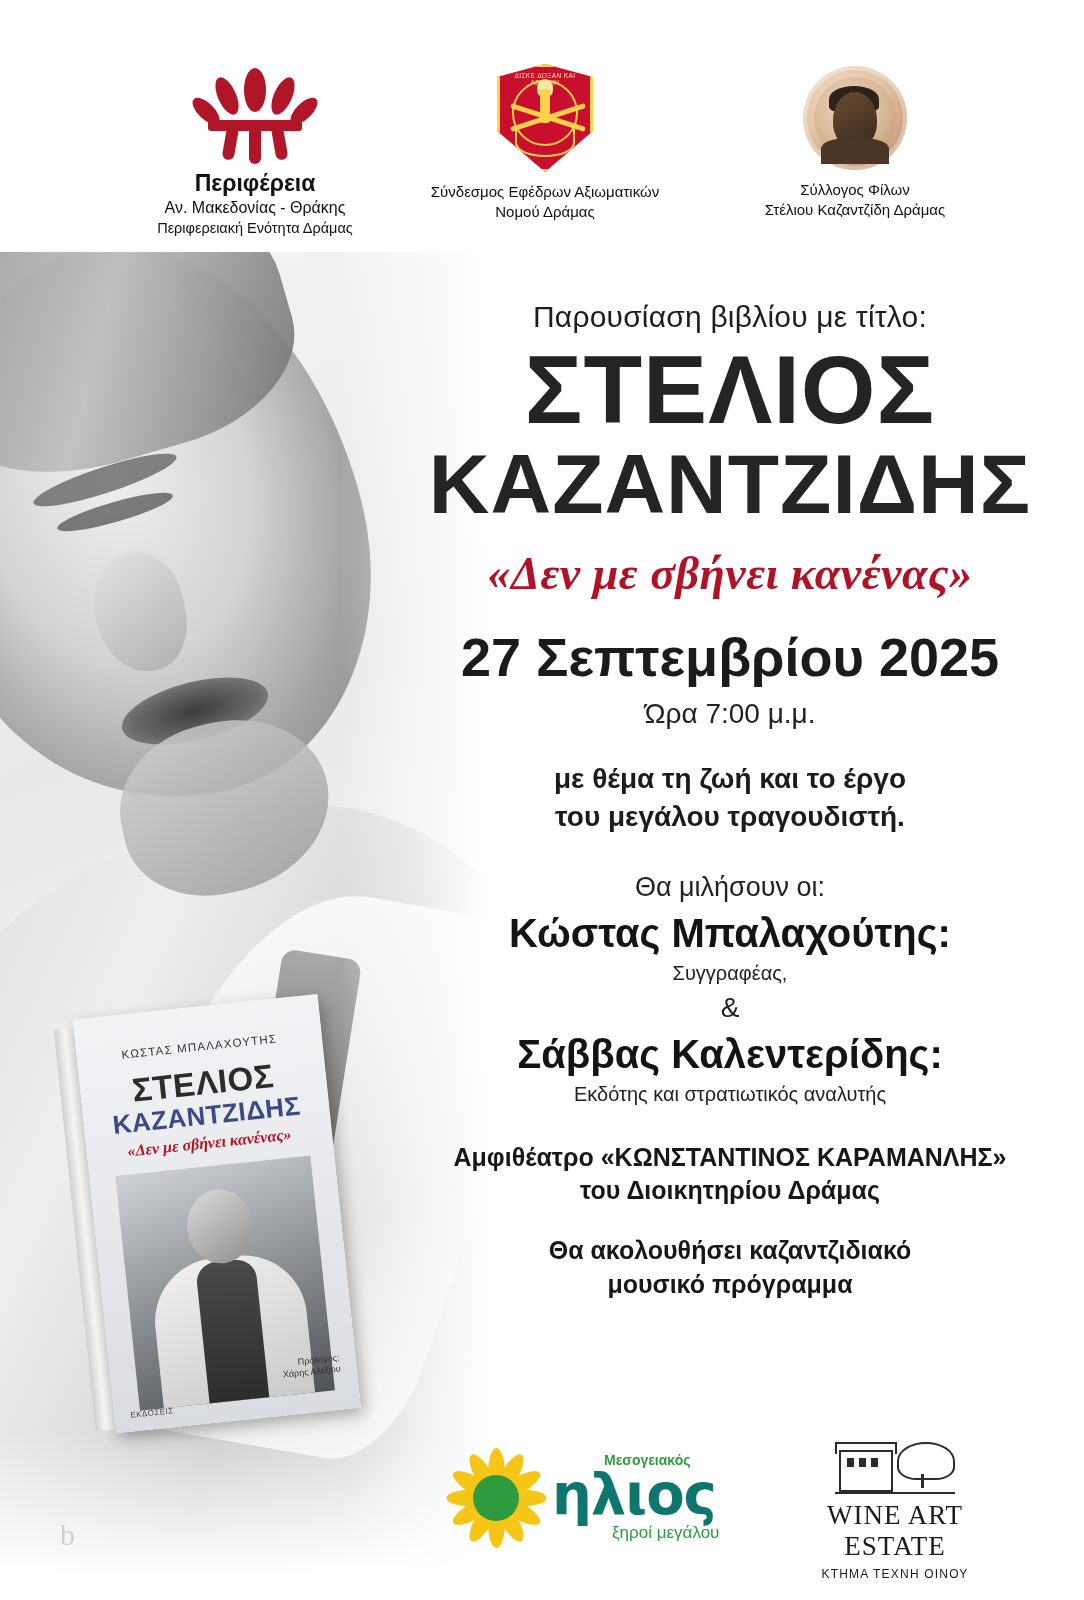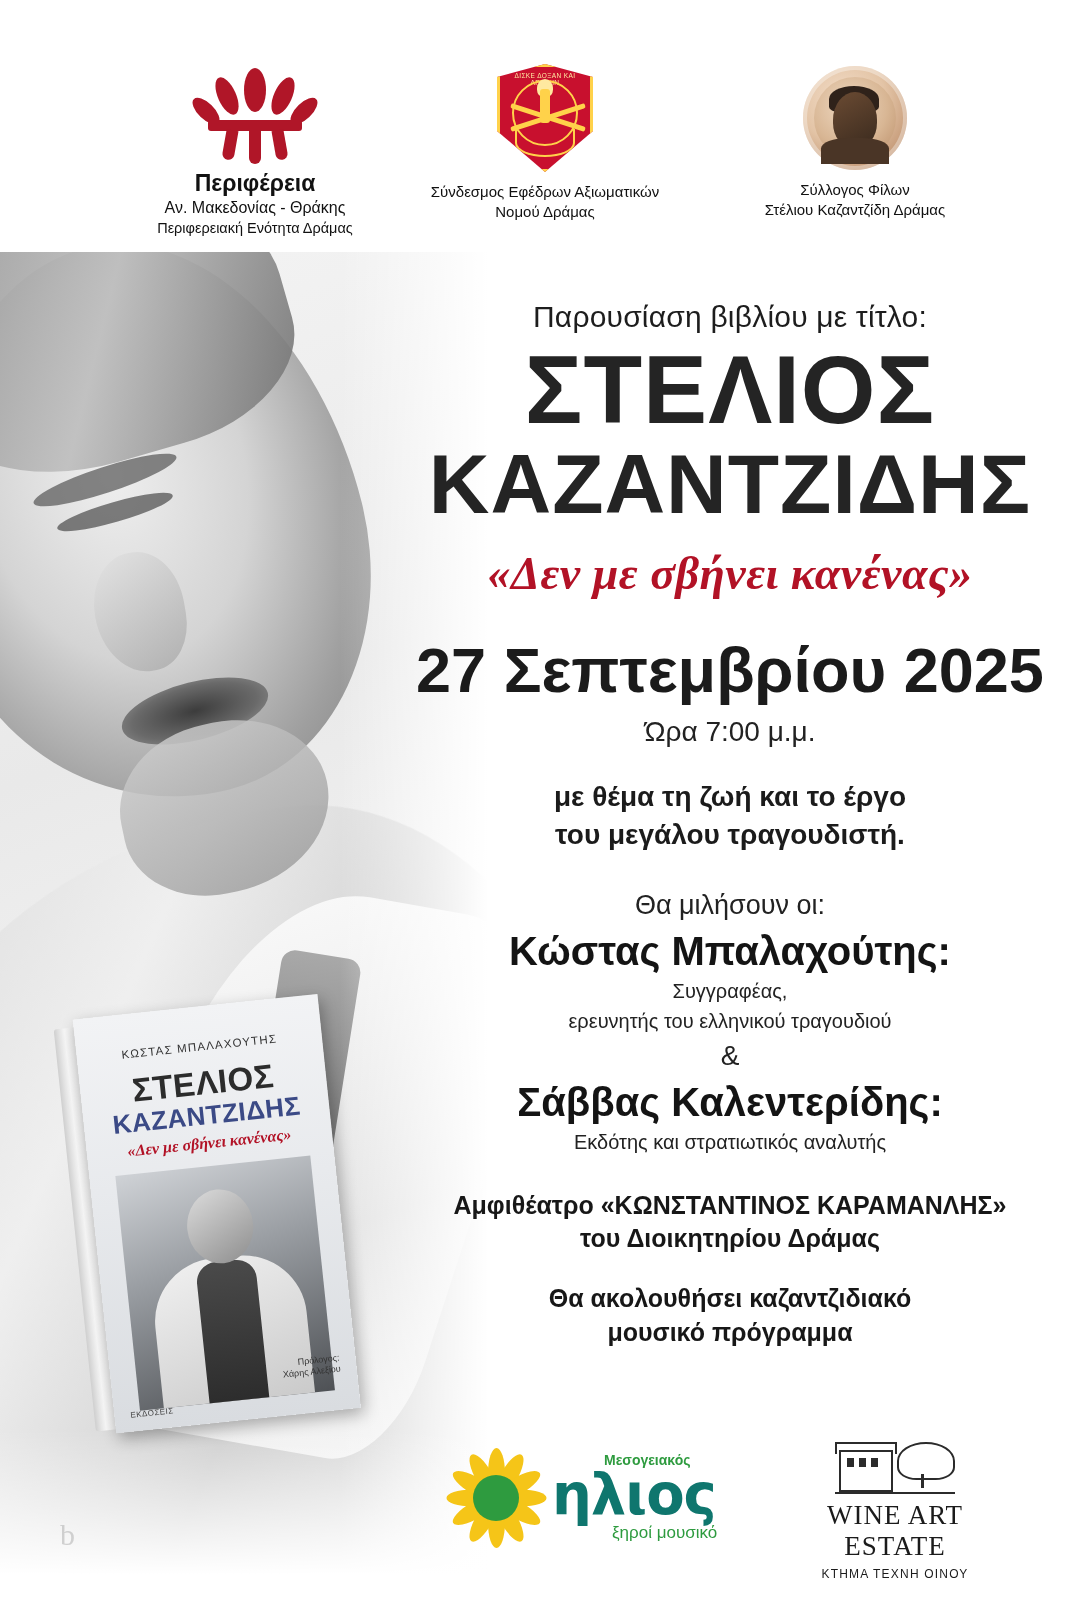--- a/index.html
+++ b/index.html
@@ -174,21 +174,21 @@
   .bigname{
     font-size:96px;font-weight:bold;color:#242424;line-height:0.95;
     letter-spacing:1px;margin-top:10px;
   }
   .bigname .l2{display:block;font-size:84px;margin-top:10px;}
   .quote{
     font-family:"Liberation Serif", serif;
     font-style:italic;font-weight:bold;font-size:46px;color:#b21226;
     margin-top:22px;letter-spacing:.5px;
   }
-  .date{font-size:63px;font-weight:bold;color:#1b1b1b;margin-top:34px;}
+  .date{font-size:54px;font-weight:bold;color:#1b1b1b;margin-top:26px;}
   .time{font-size:28px;color:#222;margin-top:10px;}
   .theme{font-size:28px;font-weight:bold;color:#1b1b1b;margin-top:30px;line-height:1.35;}
   .speakers-lead{font-size:27px;color:#222;margin-top:36px;}
   .sp-name{font-size:40px;font-weight:bold;color:#141414;margin-top:8px;}
   .sp-role{font-size:20px;color:#222;line-height:1.3;margin-top:4px;}
   .amp{font-size:28px;color:#222;margin-top:6px;}
   .venue{font-size:25px;font-weight:bold;color:#171717;margin-top:34px;line-height:1.35;}
   .follow{font-size:25px;font-weight:bold;color:#171717;margin-top:26px;line-height:1.35;}
 
   
@@ -392,21 +392,20 @@
     <div class="theme">
       <div>με θέμα τη ζωή και το έργο</div>
       <div>του μεγάλου τραγουδιστή.</div>
     </div>
 
     <div class="speakers-lead">Θα μιλήσουν οι:</div>
 
     <div>
       <div class="sp-name">Κώστας Μπαλαχούτης:</div>
       <div class="sp-role">Συγγραφέας,</div>
-      <div class="sp-role">ερευνητής του ελληνικού τραγουδιού</div>
     </div>
 
     <div class="amp">&amp;</div>
 
     <div>
       <div class="sp-name">Σάββας Καλεντερίδης:</div>
       <div class="sp-role">Εκδότης και στρατιωτικός αναλυτής</div>
     </div>
 
     <div class="venue">
@@ -452,21 +451,21 @@
       <div class="petal" style="transform:rotate(210deg)"></div>
       <div class="petal" style="transform:rotate(240deg)"></div>
       <div class="petal" style="transform:rotate(270deg)"></div>
       <div class="petal" style="transform:rotate(300deg)"></div>
       <div class="petal" style="transform:rotate(330deg)"></div>
       <div class="core"></div>
     </div>
     <div class="ilios">
       <div class="small">Μεσογειακός</div>
       <div class="word">ηλιος</div>
-      <div class="sub">ξηροί μουσικό</div>
+      <div class="sub">ξηροί μεγάλου</div>
     </div>
 
     <div class="wine">
       <div class="mark">
         <div class="roof"></div>
         <div class="bldg"></div>
         <div class="win w1"></div>
           <div class="win w2"></div>
           <div class="win w3"></div>
         <div class="tree"></div>

